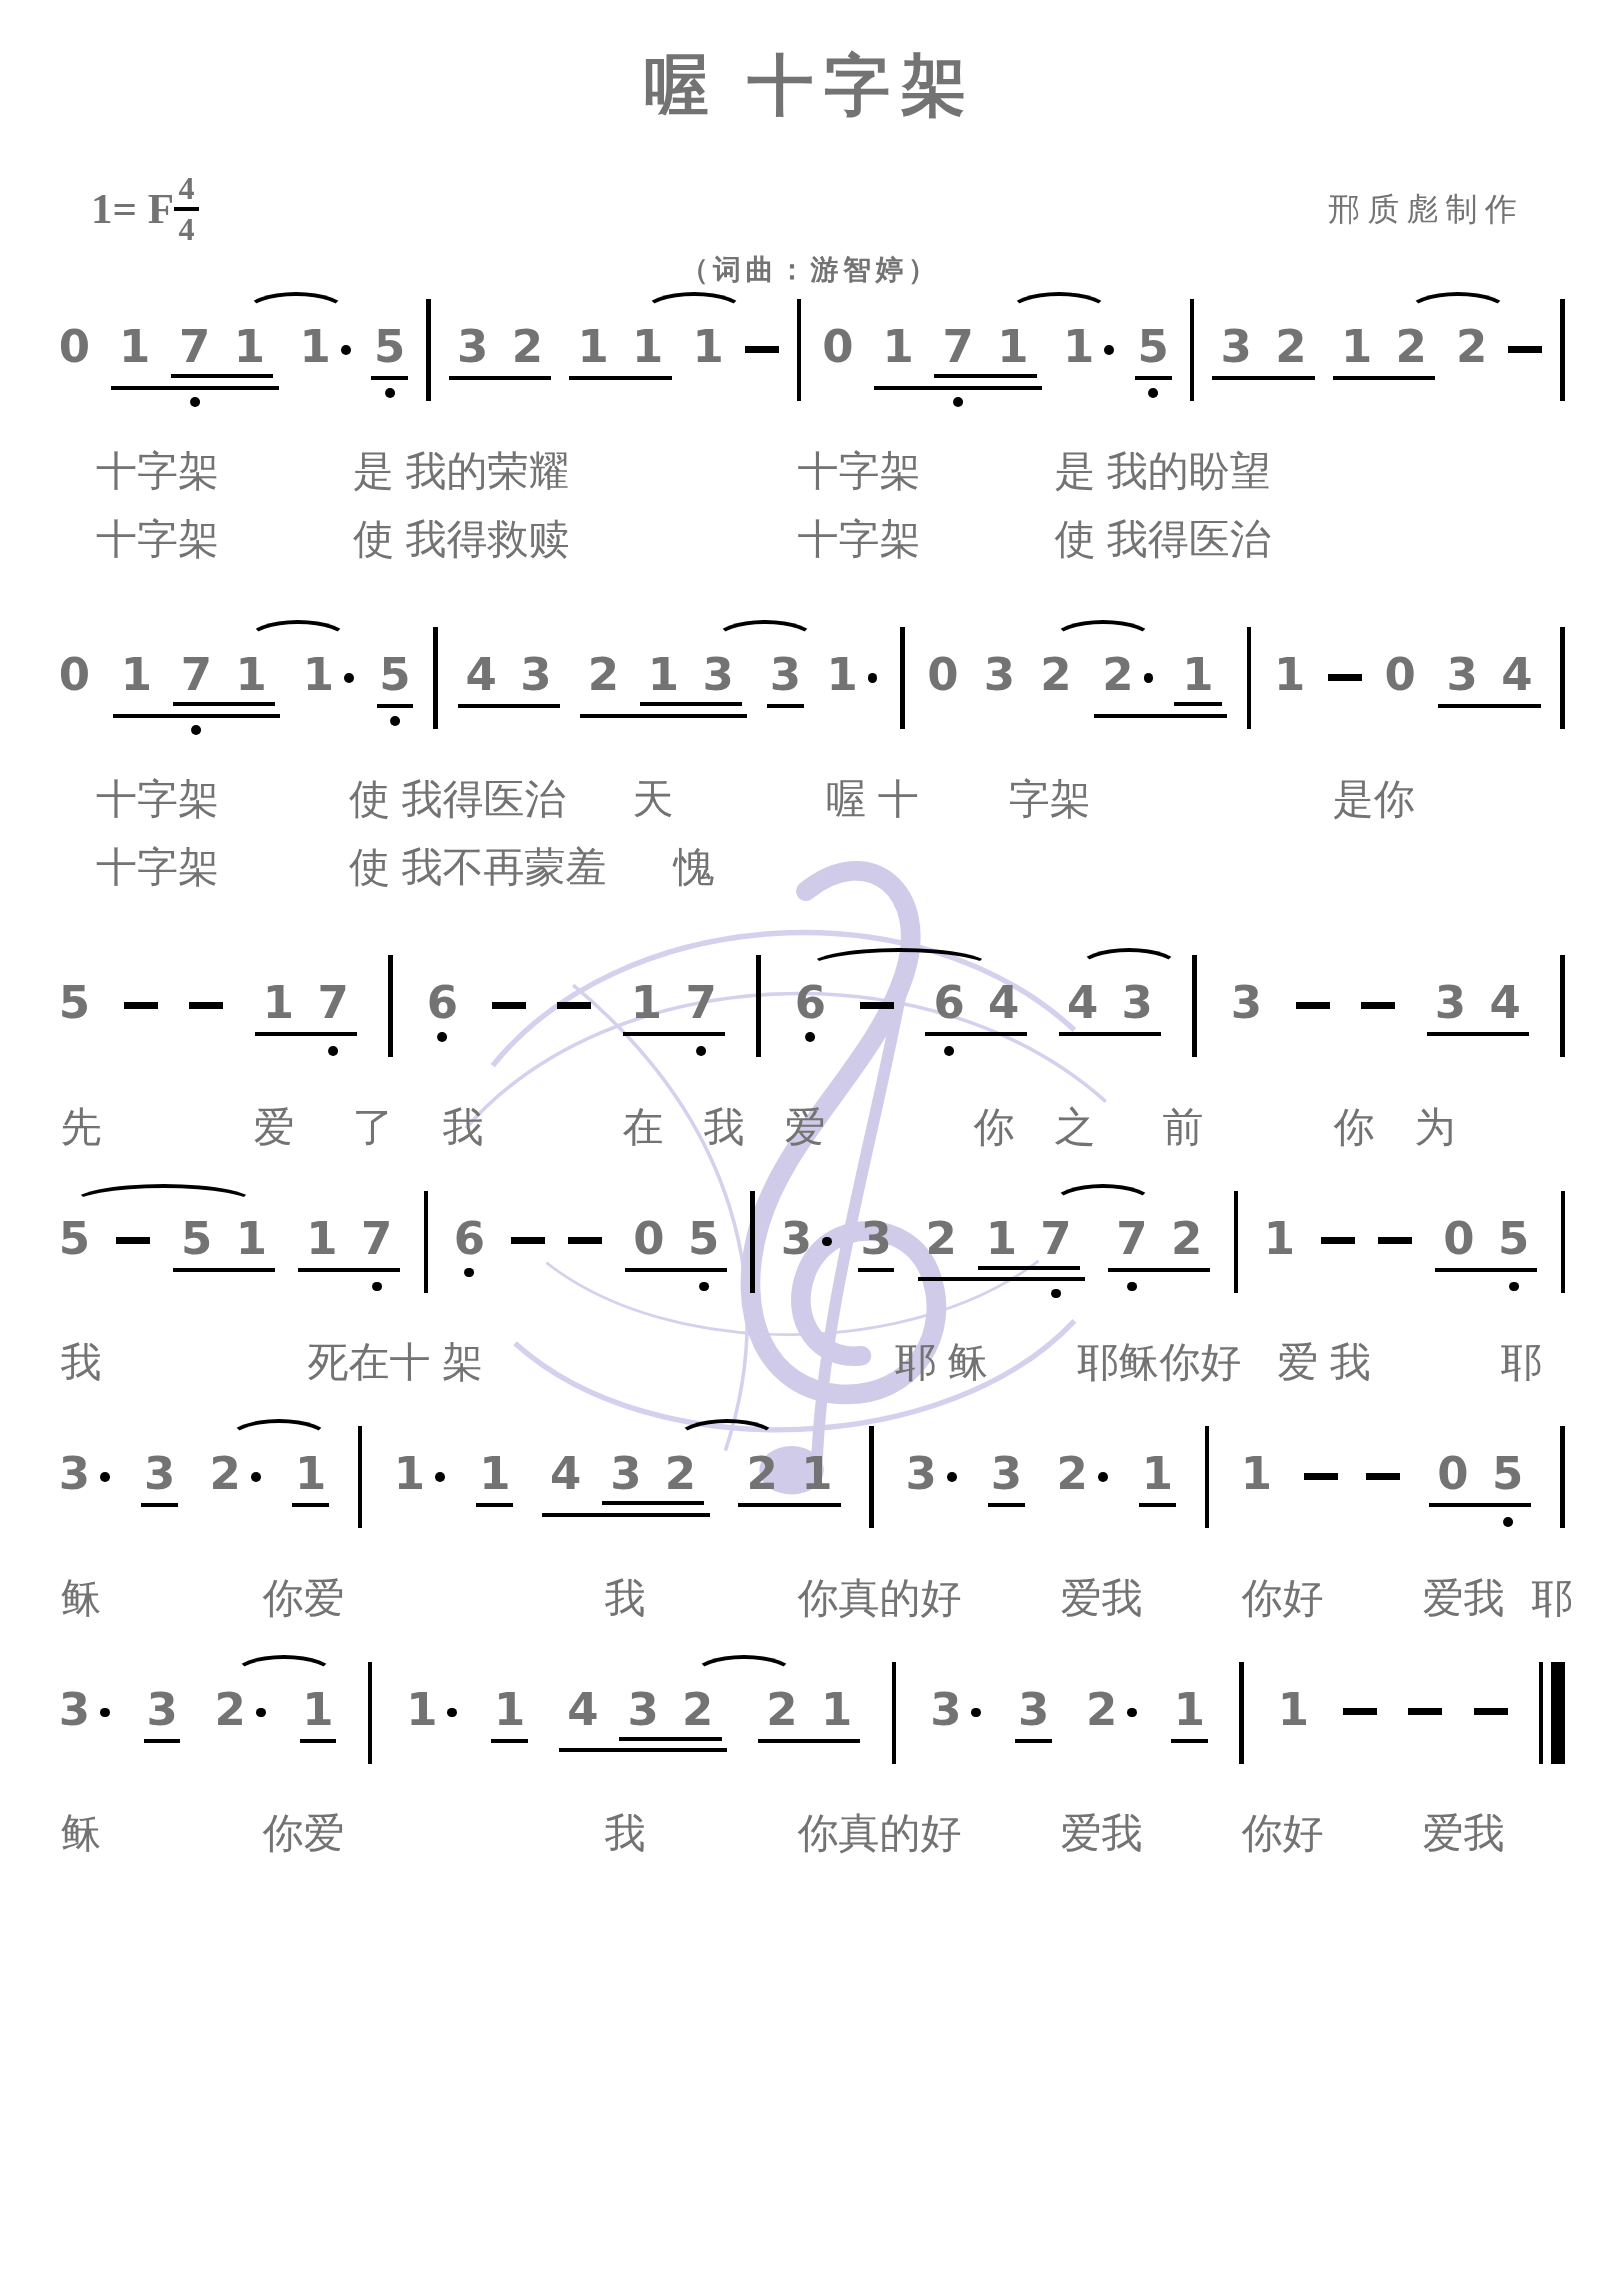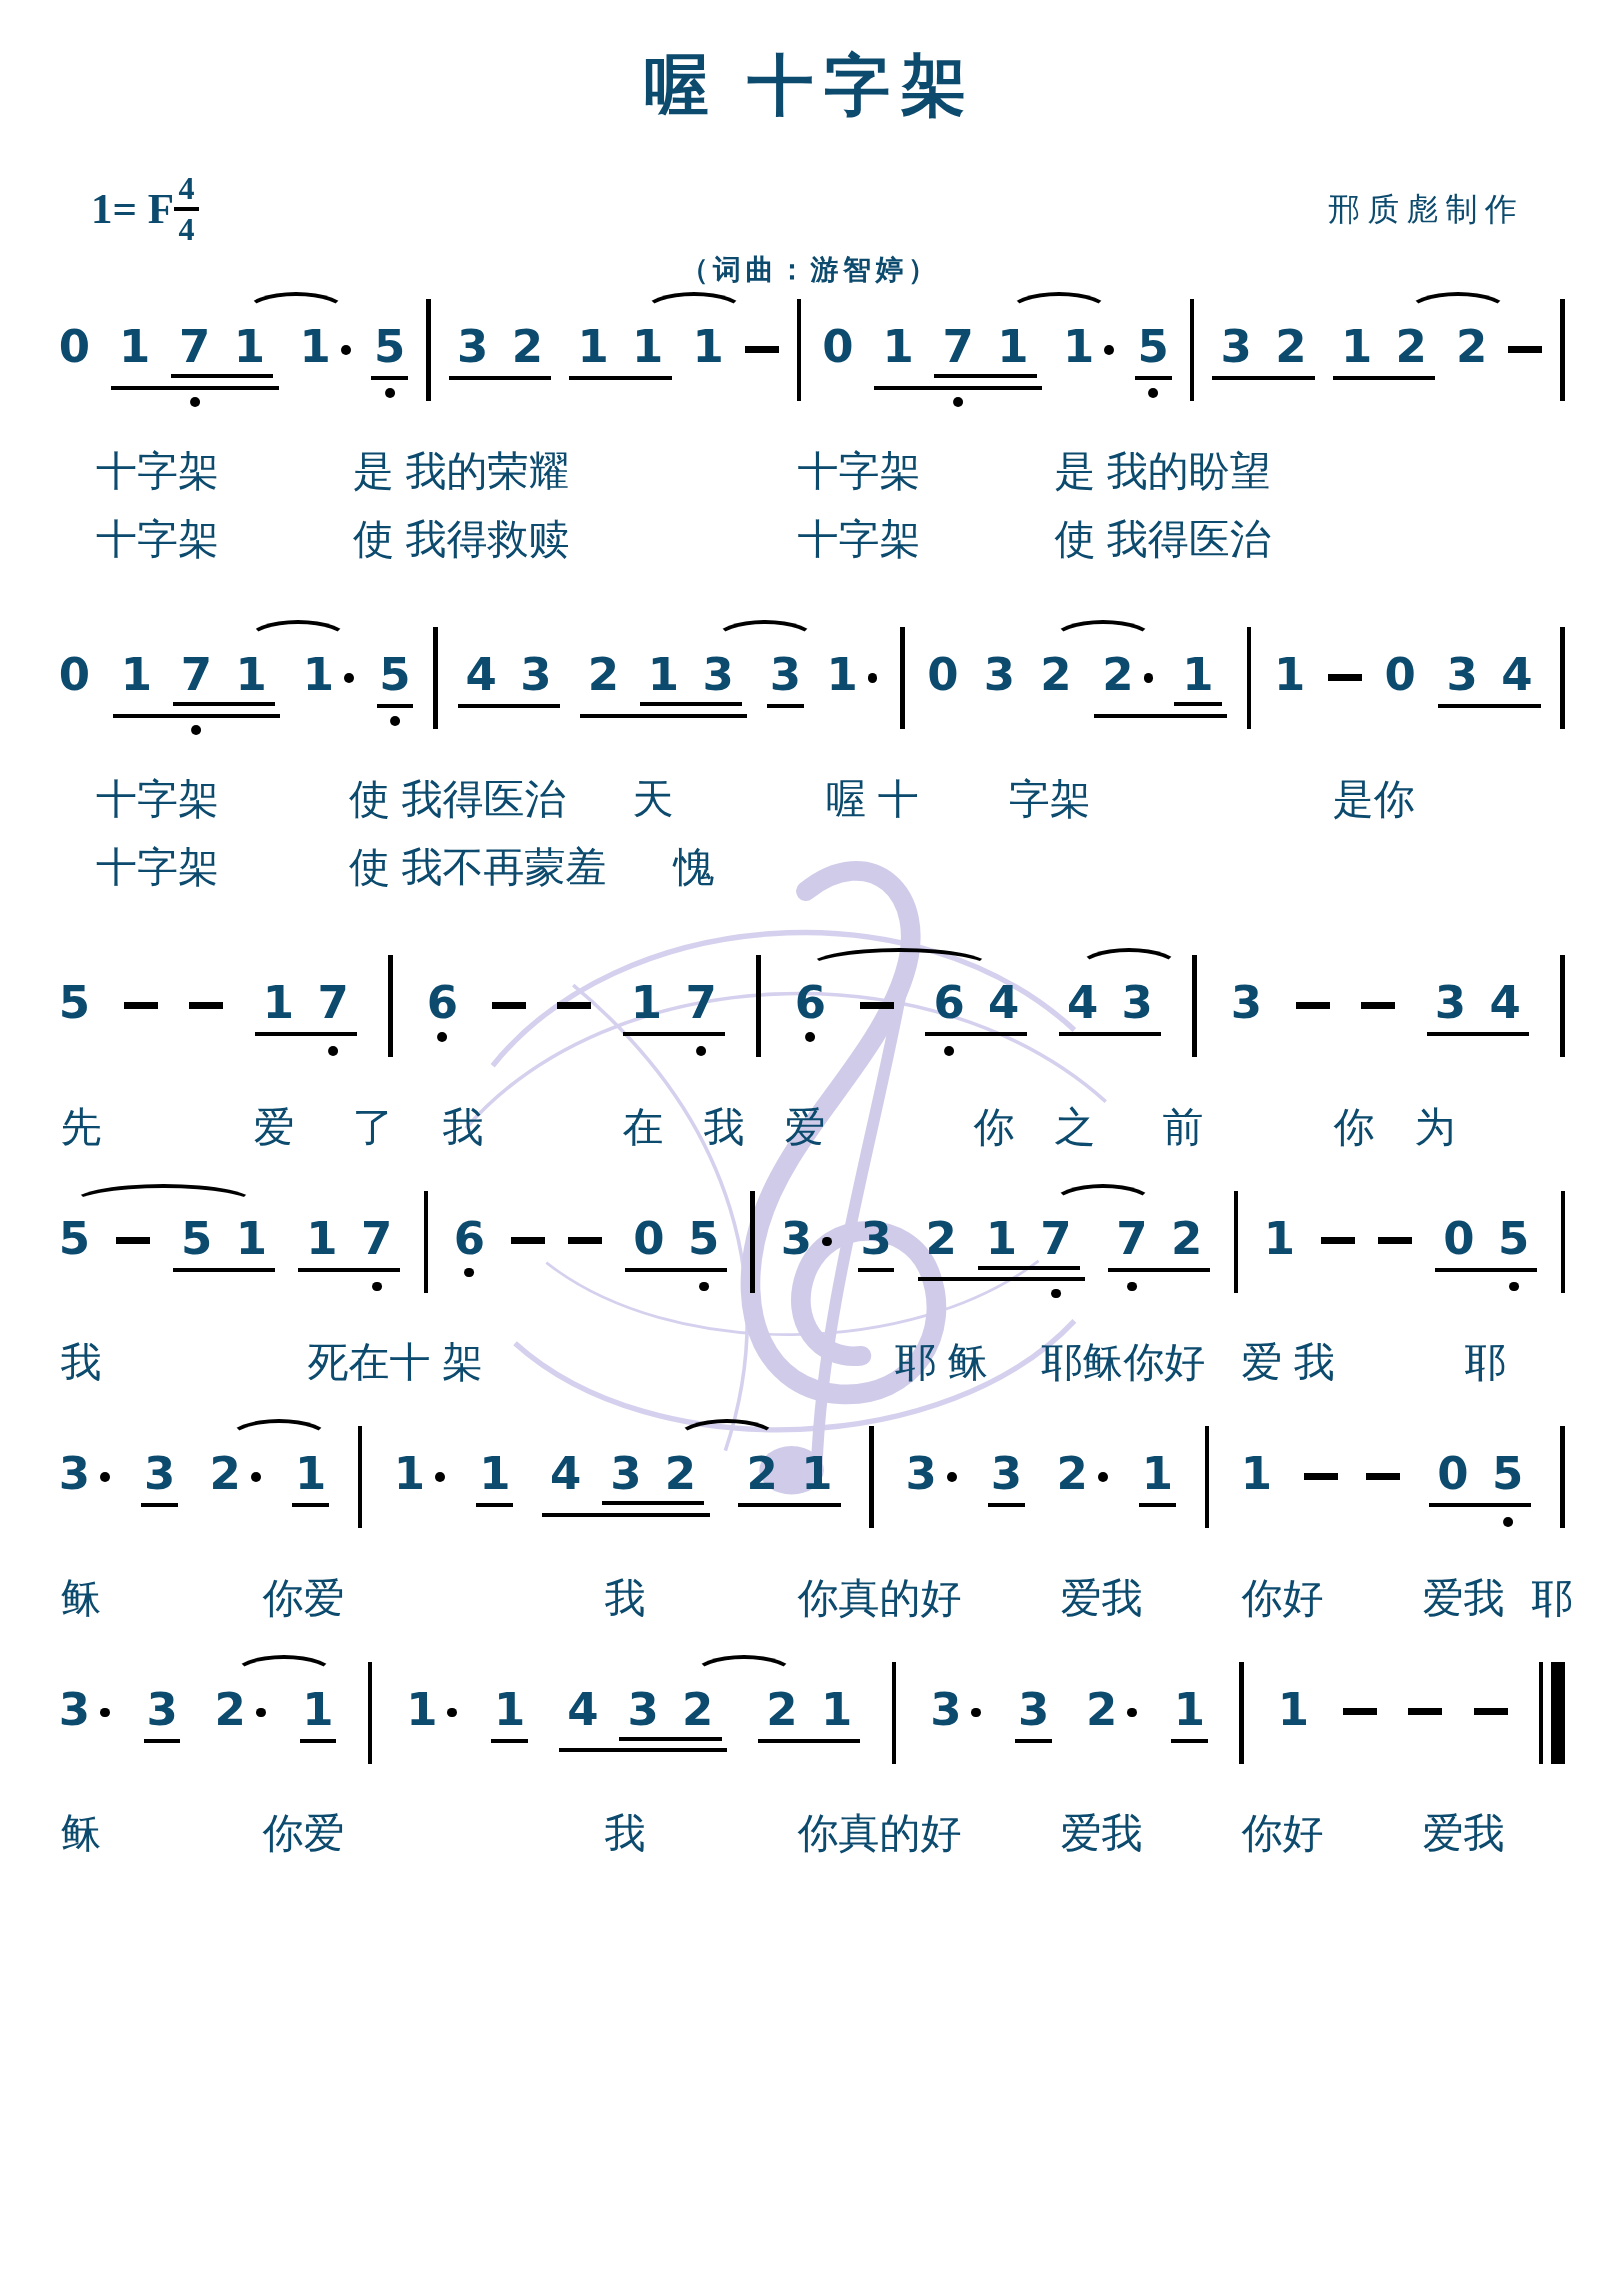--- a/index.html
+++ b/index.html
@@ -1,17 +1,17 @@
 <!DOCTYPE html>
 <html style="font-size:14.3px"><head>
 <meta charset="utf-8">
 <style>
   html,body{margin:0;padding:0;background:#fff;}
   .page{position:relative;width:1621px;height:2293px;background:#fff;overflow:hidden;
-        font-family:"Liberation Sans",sans-serif;color:#0c4a6e;}
+        font-family:"Liberation Sans",sans-serif;color:#737373;}
   
   .title{position:absolute;top:41px;left:0;width:100%;text-align:center;
          font-family:"Liberation Serif",serif;font-weight:bold;font-size:66px;letter-spacing:10.7px;}
   .keysig{position:absolute;left:91px;top:172px;display:flex;align-items:center;gap:0;
           font-family:"Liberation Serif",serif;font-weight:bold;font-size:43px;}
   .frac{display:inline-flex;flex-direction:column;align-items:center;font-size:32px;line-height:1;}
   .frac .top{border-bottom:4.5px solid #000;padding:0 4.5px 2.7px;}
   .frac .bot{padding-top:2.7px;}
   .credit{position:absolute;right:97px;top:188px;font-family:Liberation Sans, sans-serif;
           font-size:32px;letter-spacing:7.2px;}
@@ -299,21 +299,21 @@
           <span class="grp">
             <span class="note"><span class="digit">0</span></span>
             <span class="note"><span class="digit">5</span><i class="lowdot"></i></span>
           </span>
           <div class="bar"></div>
         </div>
         <div class="lyrics-row">
           <span class="lyr" style="margin-left: 4.5px;">我</span>
           <span class="lyr" style="margin-left: 206px;">死在十 架</span>
           <span class="lyr" style="margin-left: 412px; text-align: center;">耶 稣</span>
-          <span class="lyr" style="margin-left: 53px; text-align: center;">耶稣你好</span>
+          <span class="lyr" style="margin-left: 89px; text-align: center;">耶稣你好</span>
           <span class="lyr" style="margin-left: 36px;">爱 我</span>
           <span class="lyr" style="margin-left: 130px;">耶</span>
         </div>
       </div>
       <div class="sys single">
         <div class="notes-row">
           <span class="note"><span class="digit">3</span><span class="dd"></span></span>
           <span class="note u1"><span class="digit">3</span></span>
           <span class="note"><span class="digit">2</span><span class="dd"></span><i class="slur"></i></span>
           <span class="note u1"><span class="digit">1</span></span>

